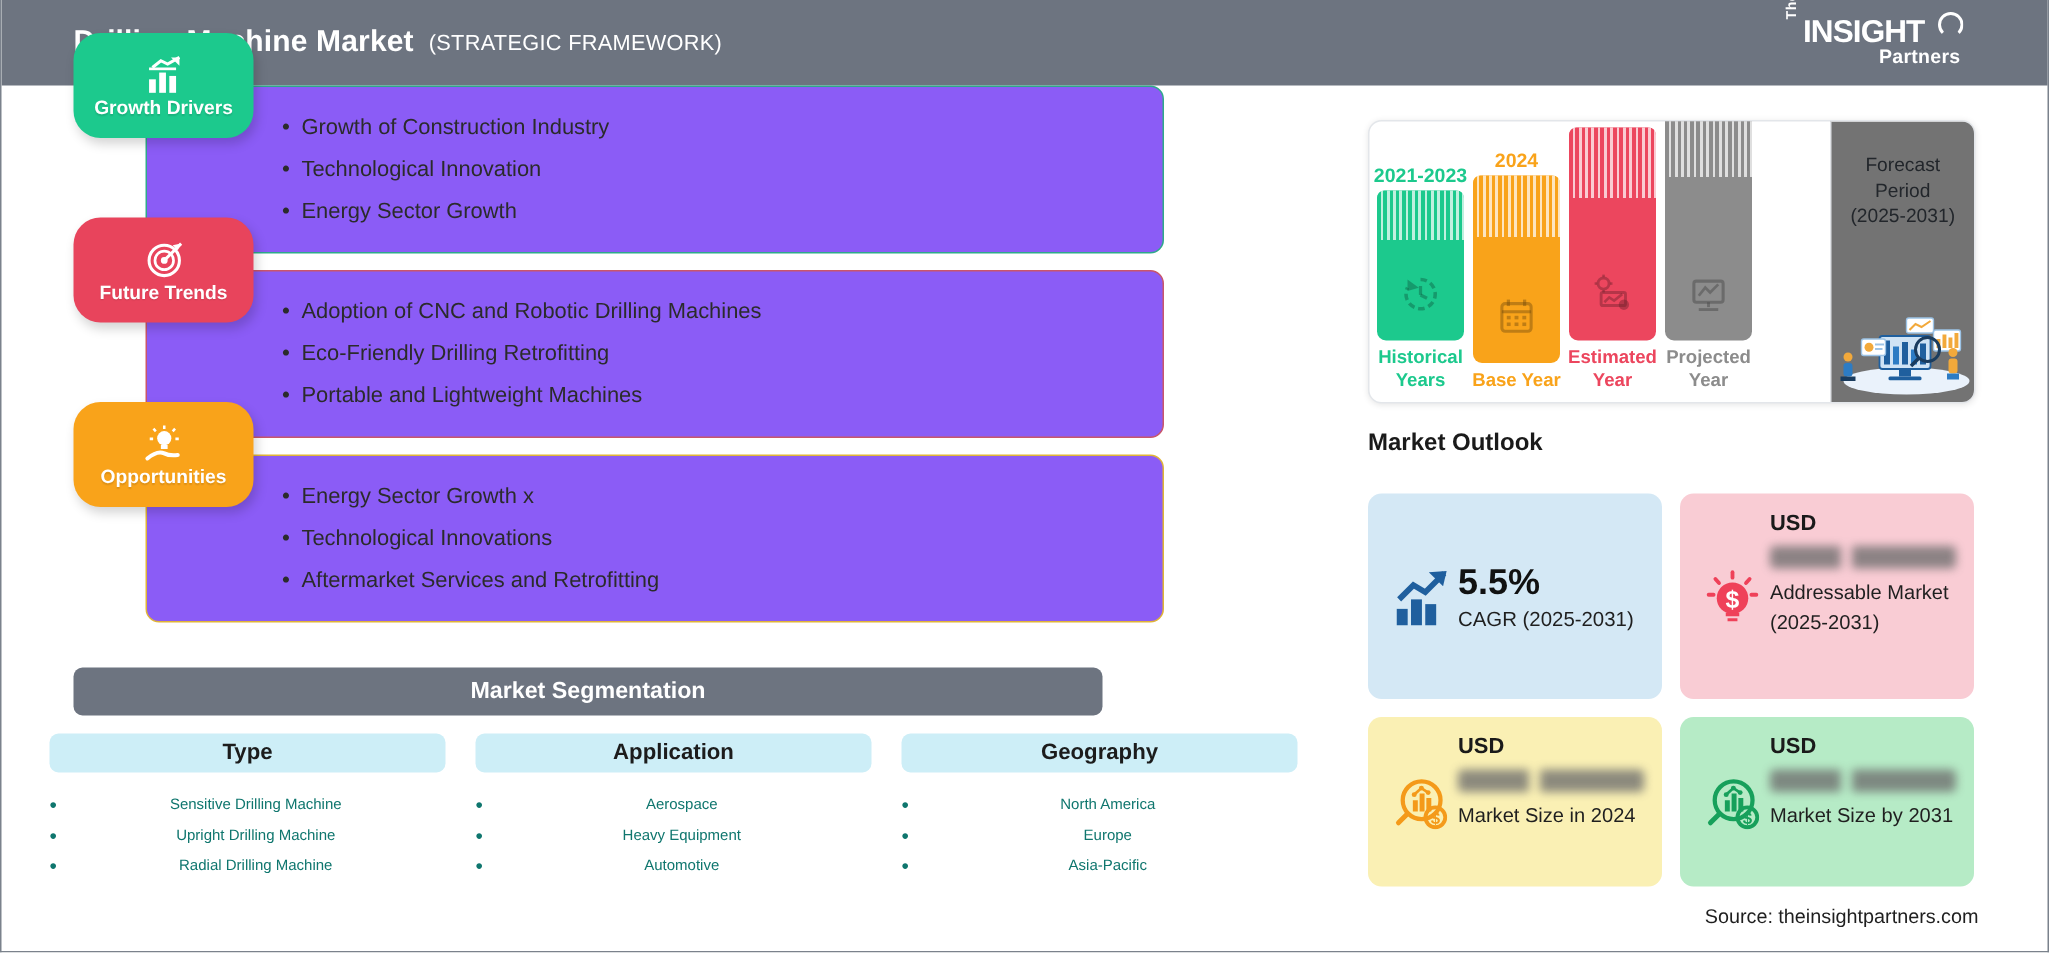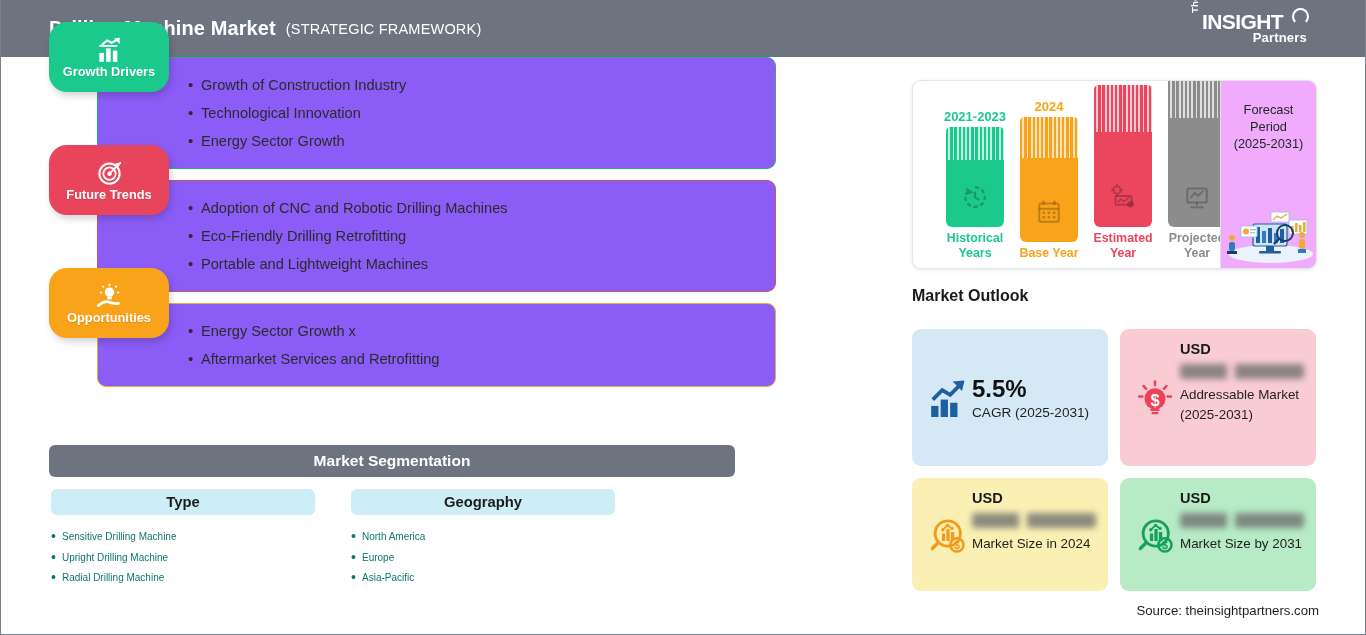--- a/index.html
+++ b/index.html
@@ -108,22 +108,22 @@
 
   
   .seg-header {
     position: absolute; left: 48px; top: 388px;
     width: 686px; height: 32px;
     background: #6d7480; border-radius: 6px;
     display: flex; align-items: center; justify-content: center;
     color: #fff; font-size: 15.5px; font-weight: bold;
   }
   .seg-cols {
-    position: absolute; left: 50px; top: 432px;
-    width: 838px; display: flex; gap: 36px;
+    position: absolute; left: 32px; top: 432px;
+    width: 838px; display: flex; gap: 20px; text-align: center;
   }
   .seg-col { width: 264px; }
   .seg-col-head {
     height: 26px; background: #cdeef7; border-radius: 6px;
     display: flex; align-items: center; justify-content: center;
     font-size: 14.8px; font-weight: bold; color: #1c1c1c;
   }
   .seg-col ul { margin-top: 12px; }
   .seg-col li {
     list-style: none; position: relative;
@@ -138,35 +138,35 @@
   .right-col { position: absolute; left: 900px; top: 57px; width: 466px; height: 578px; }
 
   .forecast-card {
     position: absolute; left: 11px; top: 23px;
     width: 405px; height: 189px;
     background: #fff; border-radius: 9px;
     border: 1px solid #e3e6ea;
     box-shadow: 0 1px 4px rgba(0,0,0,.10);
     overflow: hidden;
   }
-  .bars { position: absolute; left: 30px; bottom: 8px; display: flex; align-items: flex-end; gap: 10px; }
+  .bars { position: absolute; left: 2px; bottom: 8px; display: flex; align-items: flex-end; }
   .bar-wrap { width: 64px; display: flex; flex-direction: column; align-items: center; }
   .bar-year { font-size: 13px; font-weight: bold; margin-bottom: 3px; white-space: nowrap; }
   .bar {
     width: 58px; border-radius: 5px 5px 6px 6px;
     position: relative; overflow: hidden;
     display: flex; align-items: flex-end; justify-content: center;
   }
   .bar .stripes { position: absolute; left: 0; top: 0; width: 100%; }
   .bar .bar-ico { position: relative; margin-bottom: 14px; opacity: .55; }
   .bar-cap { font-size: 12.4px; font-weight: bold; text-align: center; line-height: 14.5px; margin-top: 4px; }
 
   .forecast-side {
     position: absolute; right: 0; top: 0; bottom: 0; width: 96px;
-    background: #f0abfc; border-left: 1px solid #dfe2e6;
+    background: #737373; border-left: 1px solid #dfe2e6;
     display: flex; flex-direction: column; align-items: center;
   }
   .forecast-side-txt {
     margin-top: 20px; text-align: center;
     font-size: 12.8px; color: #22262b; line-height: 17px; font-weight: normal;
   }
 
   .outlook-title {
     position: absolute; left: 11px; top: 230px;
     font-size: 16px; font-weight: bold; color: #1a1a1a;
@@ -254,20 +254,21 @@
        <polygon points="22,3 17,4 20,7" fill="#fff"></polygon>
               </svg>
             </span>
       <span class="badge-label">Future Trends</span>
     </div>
         </div>
         <div class="row-block" style="top: 246px;">
     <div class="panel" style="border:1.3px solid #e0b437">
       <ul class="panel-list">
         <li>Energy Sector Growth x</li>
+              <li>Technological Innovations</li>
               <li>Aftermarket Services and Retrofitting</li>
       </ul>
     </div>
     <div class="badge" style="background:#f9a31a">
       <span class="badge-icon">
               <svg width="27" height="27" viewBox="0 0 24 24">
                 <circle cx="12" cy="9" r="4.2" fill="#fff"></circle>
                 <rect x="10" y="13" width="4" height="2.4" fill="#fff"></rect>
        <line x1="12" y1="1.5" x2="12" y2="3.6" stroke="#fff" stroke-width="1.5"></line>
        <line x1="5.6" y1="3.4" x2="7" y2="4.9" stroke="#fff" stroke-width="1.5"></line>
@@ -283,20 +284,28 @@
       </div>
 
     <div class="seg-header">Market Segmentation</div>
     <div class="seg-cols" id="seg-host">
         <div class="seg-col">
     <div class="seg-col-head">Type</div>
     <ul>
       <li>Sensitive Drilling Machine</li>
             <li>Upright Drilling Machine</li>
             <li>Radial Drilling Machine</li>
+    </ul>
+        </div>
+        <div class="seg-col">
+    <div class="seg-col-head">Application</div>
+    <ul>
+      <li>Aerospace</li>
+            <li>Heavy Equipment</li>
+            <li>Automotive</li>
     </ul>
         </div>
         <div class="seg-col">
     <div class="seg-col-head">Geography</div>
     <ul>
       <li>North America</li>
             <li>Europe</li>
             <li>Asia-Pacific</li>
     </ul>
         </div>

